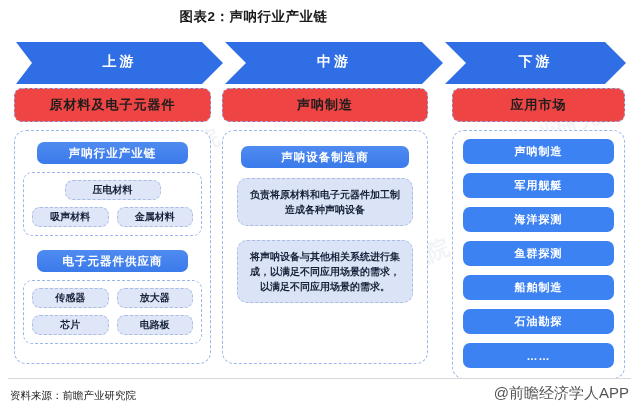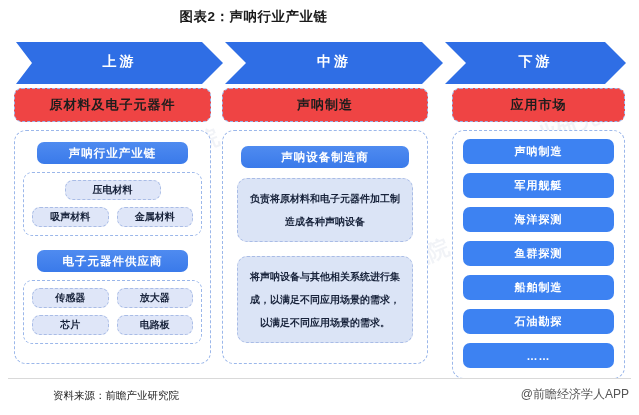--- a/index.html
+++ b/index.html
@@ -122,21 +122,21 @@
   
   .desc-box {
     background: #dbe4f6;
     border: 1.1px dashed #a9bce6;
     border-radius: 10px;
     padding: 8px 9px;
     margin: 0 6px 14px;
     text-align: center;
   }
   .desc-box span {
-    font-size: 10px; line-height: 23px; color: #17223a; font-weight: bold;
+    font-size: 10px; line-height: 15px; color: #17223a; font-weight: bold;
     display: block;
   }
 
   
   .app-item {
     background: #3d82f2;
     border-radius: 7px;
     height: 25px;
     margin-bottom: 9px;
     display: flex; align-items: center; justify-content: center;
@@ -147,25 +147,25 @@
   }
 
   
   .footer-line {
     position: absolute;
     left: 8px; right: 8px; bottom: 36px;
     height: 1px; background: #d9d9d9;
   }
   .footer-src {
     position: absolute; left: 10px; bottom: 12px;
-    font-size: 10.5px; color: #1a1a1a; margin-left: 43px;
+    font-size: 10.5px; color: #1a1a1a;
   }
   .footer-app {
     position: absolute; right: 10px; bottom: 12px;
-    font-size: 12px; color: #555555;
+    font-size: 15px; color: #555555;
   }
 
   
   .wm {
     position: absolute;
     color: rgba(120,140,180,0.10);
     font-size: 22px; font-weight: bold;
     transform: rotate(-22deg);
     pointer-events: none;
     white-space: nowrap;

